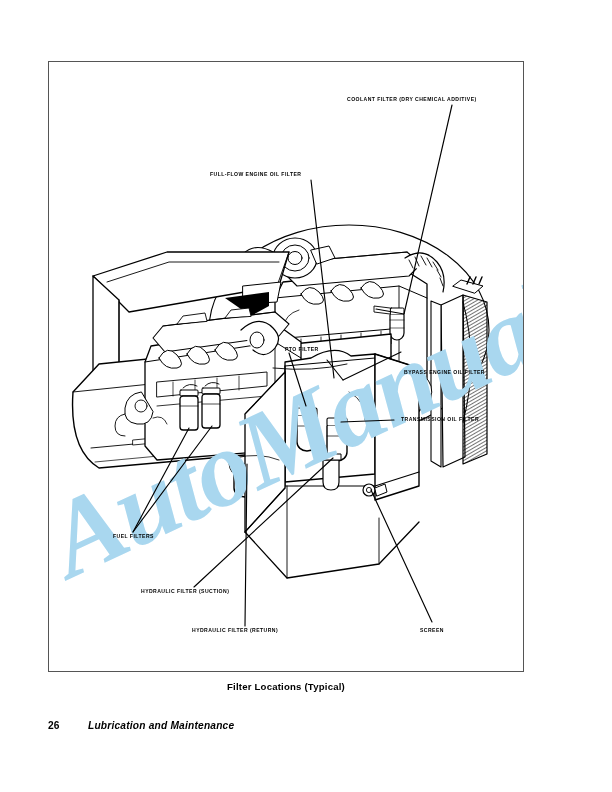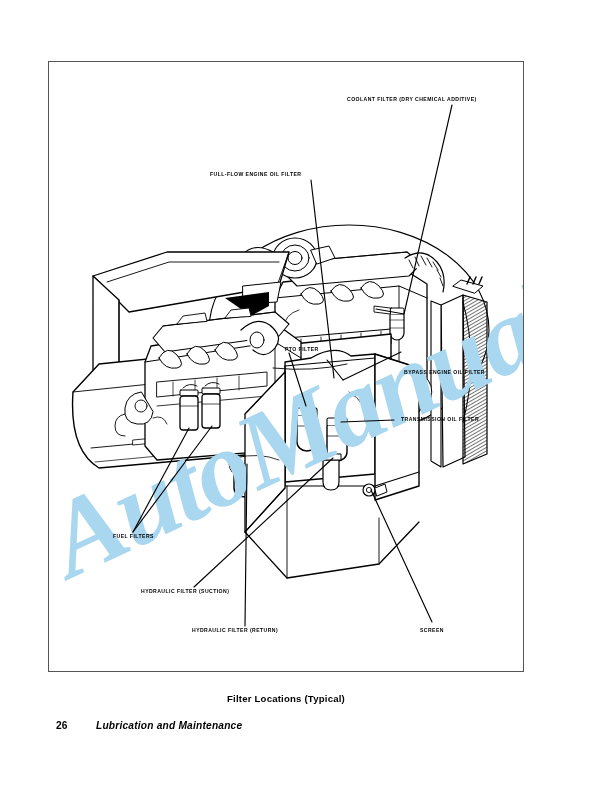--- a/index.html
+++ b/index.html
@@ -39,24 +39,24 @@
   
   .callout{
     position:absolute;z-index:7;
     font-size:5.1px;font-weight:700;letter-spacing:0.45px;
     white-space:nowrap;color:#000;line-height:1;
   }
 
   
   #caption{
     position:absolute;left:48px;top:681px;width:476px;
-    text-align:center;font-size:9.6px;font-weight:700;letter-spacing:0.2px;margin-top:12px;
+    text-align:center;font-size:9.6px;font-weight:700;letter-spacing:0.2px;
   }
   #footer{
-    position:absolute;left:56px;top:720px;width:476px;
+    position:absolute;left:48px;top:720px;width:476px;
     font-size:10.2px;
   }
   #footer .pg{font-weight:700;display:inline-block;width:40px;}
   #footer .sec{font-weight:700;font-style:italic;letter-spacing:.2px;}
 </style>
 </head>
 <body>
 
 <div id="page">
 

